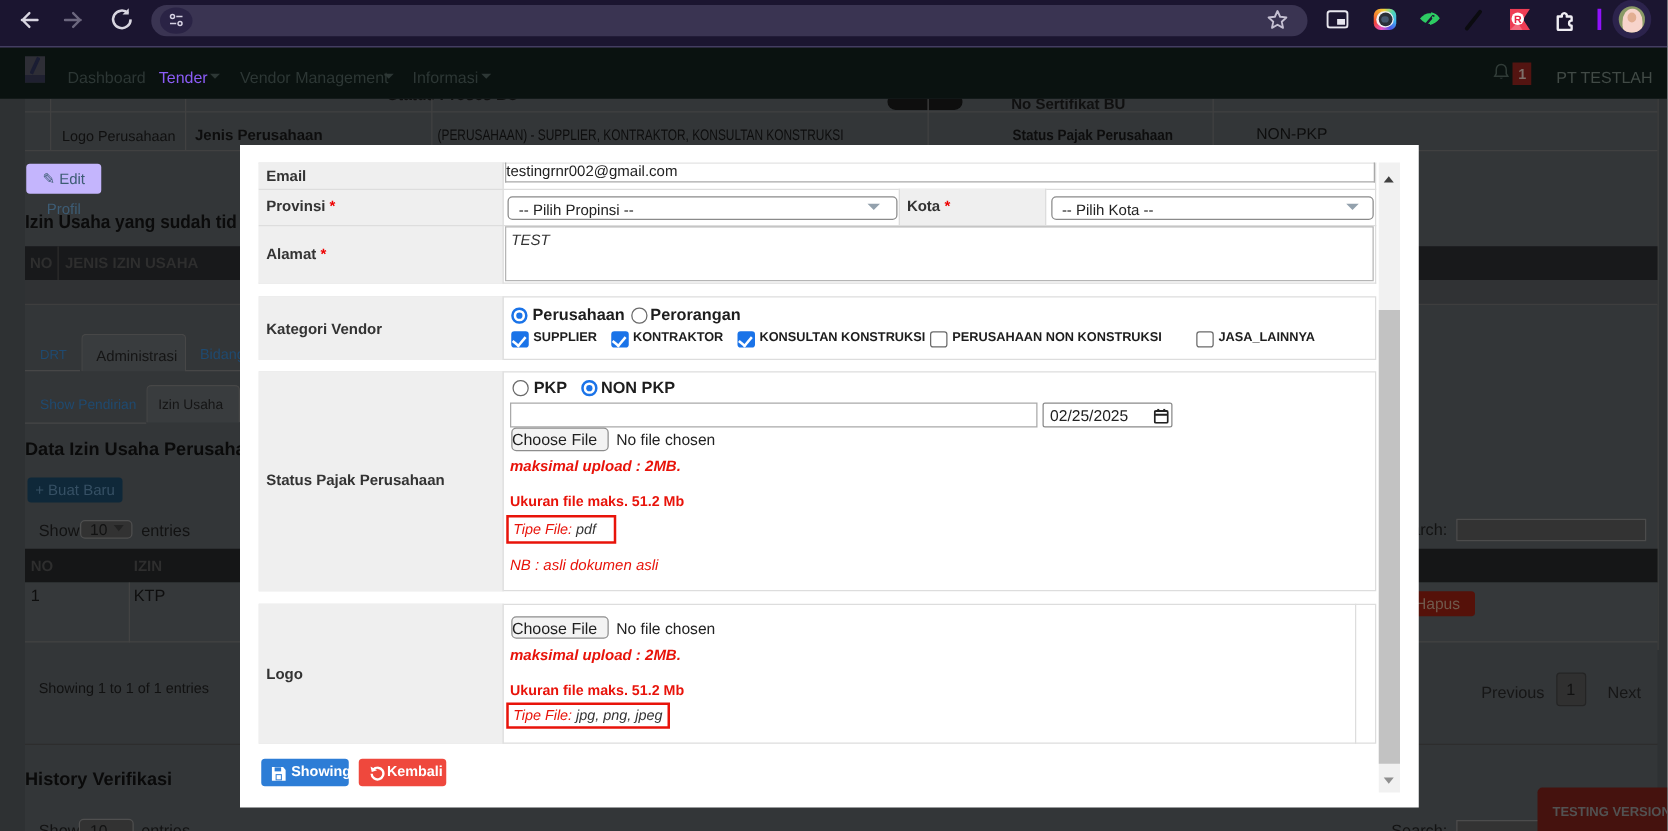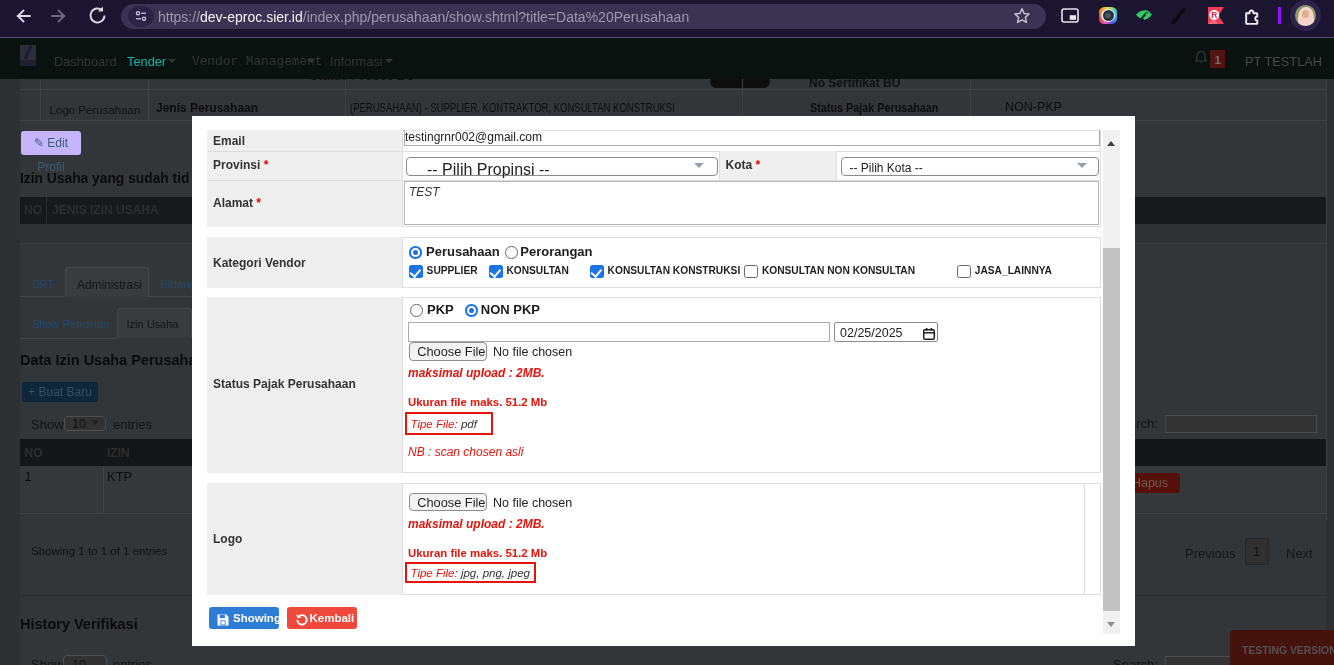--- a/index.html
+++ b/index.html
@@ -3,21 +3,21 @@
 <meta charset="utf-8">
 <style>
 *{margin:0;padding:0;box-sizing:border-box;}
 html,body{width:1334px;height:665px;overflow:hidden;}
 body{position:relative;background:#333638;font-family:"Liberation Sans",sans-serif;}
 .a{position:absolute;}
 .cbc{width:13.5px;height:13.5px;border-radius:2.5px;background:#1a73e8;}
 .cbc::after{content:"";position:absolute;left:3px;top:2.2px;width:5px;height:7.5px;border:solid #fff;border-width:0 2px 2px 0;transform:rotate(40deg);}
 .cbu{width:13.5px;height:13.5px;border-radius:2.5px;background:#fff;border:1.5px solid #6a6a6a;}
 .cbl{font-size:10.2px;font-weight:bold;color:#1d1d1d;letter-spacing:0;white-space:nowrap;}
-.cfbtn{width:78px;height:18.5px;background:#f3f3f3;border:1px solid #8d8d8d;border-radius:4px;font-size:12.8px;color:#1f1f1f;text-align:right;line-height:17px;}
+.cfbtn{width:78px;height:18.5px;background:#f3f3f3;border:1px solid #8d8d8d;border-radius:4px;font-size:12.8px;color:#1f1f1f;text-align:left;line-height:17px;}
 </style>
 </head>
 <body>
 
 <div class="a" id="pagebg" style="left:0;top:79px;width:1334px;height:586px;background:#333638;overflow:hidden;">
 
   <div class="a" style="left:0;top:0;width:20px;height:586px;background:#2e3133;"></div>
   <div class="a" style="left:1326px;top:0;width:8px;height:586px;background:#2e3133;"></div>
 
   <div class="a" style="left:310px;top:-10px;width:200px;font-size:12.5px;font-weight:bold;color:#101010;">Status Proses BU</div>
@@ -104,23 +104,23 @@
   <div class="a" style="left:1242px;top:565.5px;font-size:10.4px;font-weight:bold;letter-spacing:0;color:#525252;white-space:nowrap;">TESTING VERSION</div>
 </div>
 
 <div class="a" id="navbar" style="left:0;top:38px;width:1334px;height:41px;background:#081009;background:#0a1210;overflow:hidden;">
   <div class="a" style="left:20px;top:7px;width:16px;height:21px;background:#2e2e36;"></div>
   <div class="a" style="left:20px;top:22px;width:16px;height:6px;background:#1f2030;"></div>
   <div class="a" style="left:24px;top:7px;width:8px;height:15px;"><svg width="8" height="15">
         <line x1="7" y1="1" x2="1" y2="14" stroke="#1a1d33" stroke-width="3"></line>
       </svg></div>
   <div class="a" style="left:54px;top:15.5px;font-size:12.8px;color:#2d3735;">Dashboard</div>
-  <div class="a" style="left:127px;top:15.5px;font-size:12.8px;color:#14b8a6;">Tender</div>
+  <div class="a" style="left:127px;top:15.5px;font-size:12.8px;color:#8b5cf6;">Tender</div>
   <div class="a" style="left:168px;top:21px;width:0;height:0;border-left:4px solid transparent;border-right:4px solid transparent;border-top:4px solid #2d3735;"></div>
-  <div class="a" style="left:192px;top:15.5px;font-size:12.8px;color:#2d3735;font-family:Liberation Mono, monospace;">Vendor Management</div>
+  <div class="a" style="left:192px;top:15.5px;font-size:12.8px;color:#2d3735;">Vendor Management</div>
   <div class="a" style="left:307px;top:21px;width:0;height:0;border-left:4px solid transparent;border-right:4px solid transparent;border-top:4px solid #2d3735;"></div>
   <div class="a" style="left:330px;top:15.5px;font-size:12.8px;color:#2d3735;">Informasi</div>
   <div class="a" style="left:385px;top:21px;width:0;height:0;border-left:4px solid transparent;border-right:4px solid transparent;border-top:4px solid #2d3735;"></div>
 
   <div class="a" style="left:1193px;top:12px;width:16px;height:16px;">
     <svg width="16" height="16" viewBox="0 0 16 16">
         <path d="M8 1.5c-2.6 0-4 2-4 4.2V9L2.8 11h10.4L12 9V5.7C12 3.5 10.6 1.5 8 1.5z" fill="none" stroke="#303b37" stroke-width="1.2"></path>
         <path d="M6.7 12.2a1.4 1.4 0 0 0 2.6 0z" fill="#303b37"></path>
       </svg>
   </div>
@@ -154,21 +154,20 @@
   <div class="a" style="left:121px;top:3.5px;width:925px;height:25px;border-radius:12.5px;background:#3a3452;"></div>
   <div class="a" style="left:128px;top:5.5px;width:26px;height:21px;border-radius:50%;background:#2a2345;"></div>
   <div class="a" style="left:134px;top:9px;width:14px;height:14px;">
     <svg width="14" height="14" viewBox="0 0 14 14">
         <circle cx="4" cy="4.2" r="1.6" fill="none" stroke="#d5d1e2" stroke-width="1.2"></circle>
         <line x1="7" y1="4.2" x2="12" y2="4.2" stroke="#d5d1e2" stroke-width="1.2"></line>
         <circle cx="10" cy="9.8" r="1.6" fill="none" stroke="#d5d1e2" stroke-width="1.2"></circle>
         <line x1="2" y1="9.8" x2="7" y2="9.8" stroke="#d5d1e2" stroke-width="1.2"></line>
       </svg>
   </div>
-  <div class="a" style="left:158px;top:8.5px;font-size:14px;color:#9d97ae;white-space:nowrap;">https://<span style="color:#f3f1f7;">dev-eproc.sier.id</span>/index.php/perusahaan/show.shtml?title=Data%20Perusahaan</div>
 
   <div class="a" style="left:1013px;top:7px;width:18px;height:18px;">
     <svg width="18" height="18" viewBox="0 0 18 18">
         <path d="M9 1.8l2.1 4.6 5 .55-3.7 3.4 1 4.95L9 12.8l-4.4 2.5 1-4.95-3.7-3.4 5-.55z" fill="none" stroke="#c5c0d2" stroke-width="1.5" stroke-linejoin="round"></path>
       </svg>
   </div>
 
   <div class="a" style="left:1061px;top:8px;width:18px;height:15px;">
     <svg width="18" height="15" viewBox="0 0 18 15">
         <rect x="1" y="1" width="16" height="13" rx="2" fill="none" stroke="#e8e6ee" stroke-width="1.6"></rect>
@@ -229,21 +228,21 @@
   <div class="a" style="left:527px;top:34.5px;width:118px;height:29px;background:#efefef;border-left:1px solid #ddd;border-right:1px solid #ddd;"></div>
   <div class="a" style="left:21px;top:17.5px;font-size:12px;font-weight:bold;color:#333;">Email</div>
   <div class="a" style="left:21px;top:42px;font-size:12px;font-weight:bold;color:#333;">Provinsi <span style="color:#e00;">*</span></div>
   <div class="a" style="left:533.5px;top:42px;font-size:12px;font-weight:bold;color:#333;">Kota <span style="color:#e00;">*</span></div>
   <div class="a" style="left:21px;top:80px;font-size:12px;font-weight:bold;color:#333;">Alamat <span style="color:#e00;">*</span></div>
 
   <div class="a" style="left:211.5px;top:14px;width:696px;height:15.5px;border:1px solid #a9a9a9;border-top:none;"></div>
   <div class="a" style="left:213px;top:13.5px;font-size:12px;color:#222;">testingrnr002@gmail.com</div>
 
   <div class="a" style="left:214px;top:40.5px;width:311.5px;height:19.5px;border:1px solid #8a8a8a;border-radius:4px;background:#fff;"></div>
-  <div class="a" style="left:223px;top:44.5px;font-size:16px;color:#222;margin-left:12px;">-- Pilih Propinsi --</div>
+  <div class="a" style="left:223px;top:44.5px;font-size:12px;color:#222;">-- Pilih Propinsi --</div>
   <div class="a" style="left:502px;top:46.5px;width:0;height:0;border-left:5px solid transparent;border-right:5px solid transparent;border-top:5.5px solid #93a1ad;"></div>
 
   <div class="a" style="left:648.5px;top:40.5px;width:258.5px;height:19.5px;border:1px solid #8a8a8a;border-radius:4px;background:#fff;"></div>
   <div class="a" style="left:657.5px;top:44.5px;font-size:12px;color:#222;">-- Pilih Kota --</div>
   <div class="a" style="left:885px;top:46.5px;width:0;height:0;border-left:5px solid transparent;border-right:5px solid transparent;border-top:5.5px solid #93a1ad;"></div>
 
   <div class="a" style="left:211.5px;top:65px;width:695.5px;height:43.5px;border:1px solid #b5b5b5;"></div>
   <div class="a" style="left:217px;top:68.5px;font-size:12px;color:#333;font-style:italic;">TEST</div>
 
   <div class="a" style="left:15px;top:121px;width:894px;height:51px;border:1px solid #ddd;"></div>
@@ -252,25 +251,25 @@
 
   <div class="a" style="left:217px;top:130px;width:12.5px;height:12.5px;border-radius:50%;border:2px solid #1a73e8;background:#fff;"></div>
   <div class="a" style="left:220.7px;top:133.7px;width:5px;height:5px;border-radius:50%;background:#1a73e8;"></div>
   <div class="a" style="left:234px;top:127.5px;font-size:13px;font-weight:bold;color:#1d1d1d;">Perusahaan</div>
   <div class="a" style="left:313px;top:130px;width:12.5px;height:12.5px;border-radius:50%;border:1.5px solid #6a6a6a;background:#fff;"></div>
   <div class="a" style="left:328.3px;top:127.5px;font-size:13px;font-weight:bold;color:#1d1d1d;">Perorangan</div>
 
   <div class="a cbc" style="left:217px;top:148.8px;"></div>
   <div class="a cbl" style="left:234.6px;top:149px;">SUPPLIER</div>
   <div class="a cbc" style="left:297px;top:148.8px;"></div>
-  <div class="a cbl" style="left:314.4px;top:149px;">KONSULTAN</div>
+  <div class="a cbl" style="left:314.4px;top:149px;">KONTRAKTOR</div>
   <div class="a cbc" style="left:398px;top:148.8px;"></div>
   <div class="a cbl" style="left:415.6px;top:149px;">KONSULTAN KONSTRUKSI</div>
   <div class="a cbu" style="left:552.3px;top:148.8px;"></div>
-  <div class="a cbl" style="left:569.9px;top:149px;">KONSULTAN NON KONSULTAN</div>
+  <div class="a cbl" style="left:569.9px;top:149px;">PERUSAHAAN NON KONSTRUKSI</div>
   <div class="a cbu" style="left:765.2px;top:148.8px;"></div>
   <div class="a cbl" style="left:782.8px;top:149px;">JASA_LAINNYA</div>
 
   <div class="a" style="left:15px;top:181px;width:894px;height:176px;border:1px solid #ddd;"></div>
   <div class="a" style="left:15px;top:181px;width:196px;height:176px;background:#efefef;border-right:1px solid #ddd;"></div>
   <div class="a" style="left:21px;top:260.5px;font-size:12px;font-weight:bold;color:#333;">Status Pajak Perusahaan</div>
   <div class="a" style="left:218px;top:188px;width:12.5px;height:12.5px;border-radius:50%;border:1.5px solid #6a6a6a;background:#fff;"></div>
   <div class="a" style="left:235px;top:186px;font-size:13px;font-weight:bold;color:#1d1d1d;">PKP</div>
   <div class="a" style="left:273px;top:188px;width:12.5px;height:12.5px;border-radius:50%;border:2px solid #1a73e8;background:#fff;"></div>
   <div class="a" style="left:276.7px;top:191.7px;width:5px;height:5px;border-radius:50%;background:#1a73e8;"></div>
@@ -287,21 +286,21 @@
         <rect x="7.6" y="0" width="1.6" height="2.6" fill="#222"></rect>
       </svg>
   </div>
 
   <div class="a cfbtn" style="left:216.5px;top:226px;">Choose File</div>
   <div class="a" style="left:301px;top:229px;font-size:12.5px;color:#222;">No file chosen</div>
   <div class="a" style="left:216px;top:250px;font-size:12px;font-weight:bold;font-style:italic;color:#e8130a;">maksimal upload : 2MB.</div>
   <div class="a" style="left:216px;top:280px;font-size:11.4px;font-weight:bold;color:#e8130a;">Ukuran file maks. 51.2 Mb</div>
   <div class="a" style="left:213px;top:295.5px;width:87.5px;height:23px;border:2px solid #e8130a;"></div>
   <div class="a" style="left:218.5px;top:301.5px;font-size:11.5px;font-style:italic;color:#e8130a;">Tipe File:<span style="color:#333;">&nbsp;pdf</span></div>
-  <div class="a" style="left:216px;top:328.5px;font-size:12px;font-style:italic;color:#e8130a;">NB : scan chosen asli</div>
+  <div class="a" style="left:216px;top:328.5px;font-size:12px;font-style:italic;color:#e8130a;">NB : asli dokumen asli</div>
 
   <div class="a" style="left:15px;top:367px;width:894px;height:111.5px;border:1px solid #ddd;"></div>
   <div class="a" style="left:15px;top:367px;width:196px;height:111.5px;background:#efefef;border-right:1px solid #ddd;"></div>
   <div class="a" style="left:892px;top:367px;width:0;height:111.5px;border-left:1px solid #ddd;"></div>
   <div class="a" style="left:21px;top:416px;font-size:12px;font-weight:bold;color:#333;">Logo</div>
   <div class="a cfbtn" style="left:216.5px;top:376.5px;">Choose File</div>
   <div class="a" style="left:301px;top:379.5px;font-size:12.5px;color:#222;">No file chosen</div>
   <div class="a" style="left:216px;top:400.5px;font-size:12px;font-weight:bold;font-style:italic;color:#e8130a;">maksimal upload : 2MB.</div>
   <div class="a" style="left:216px;top:430.5px;font-size:11.4px;font-weight:bold;color:#e8130a;">Ukuran file maks. 51.2 Mb</div>
   <div class="a" style="left:213px;top:445.5px;width:131px;height:21.5px;border:2px solid #e8130a;"></div>

